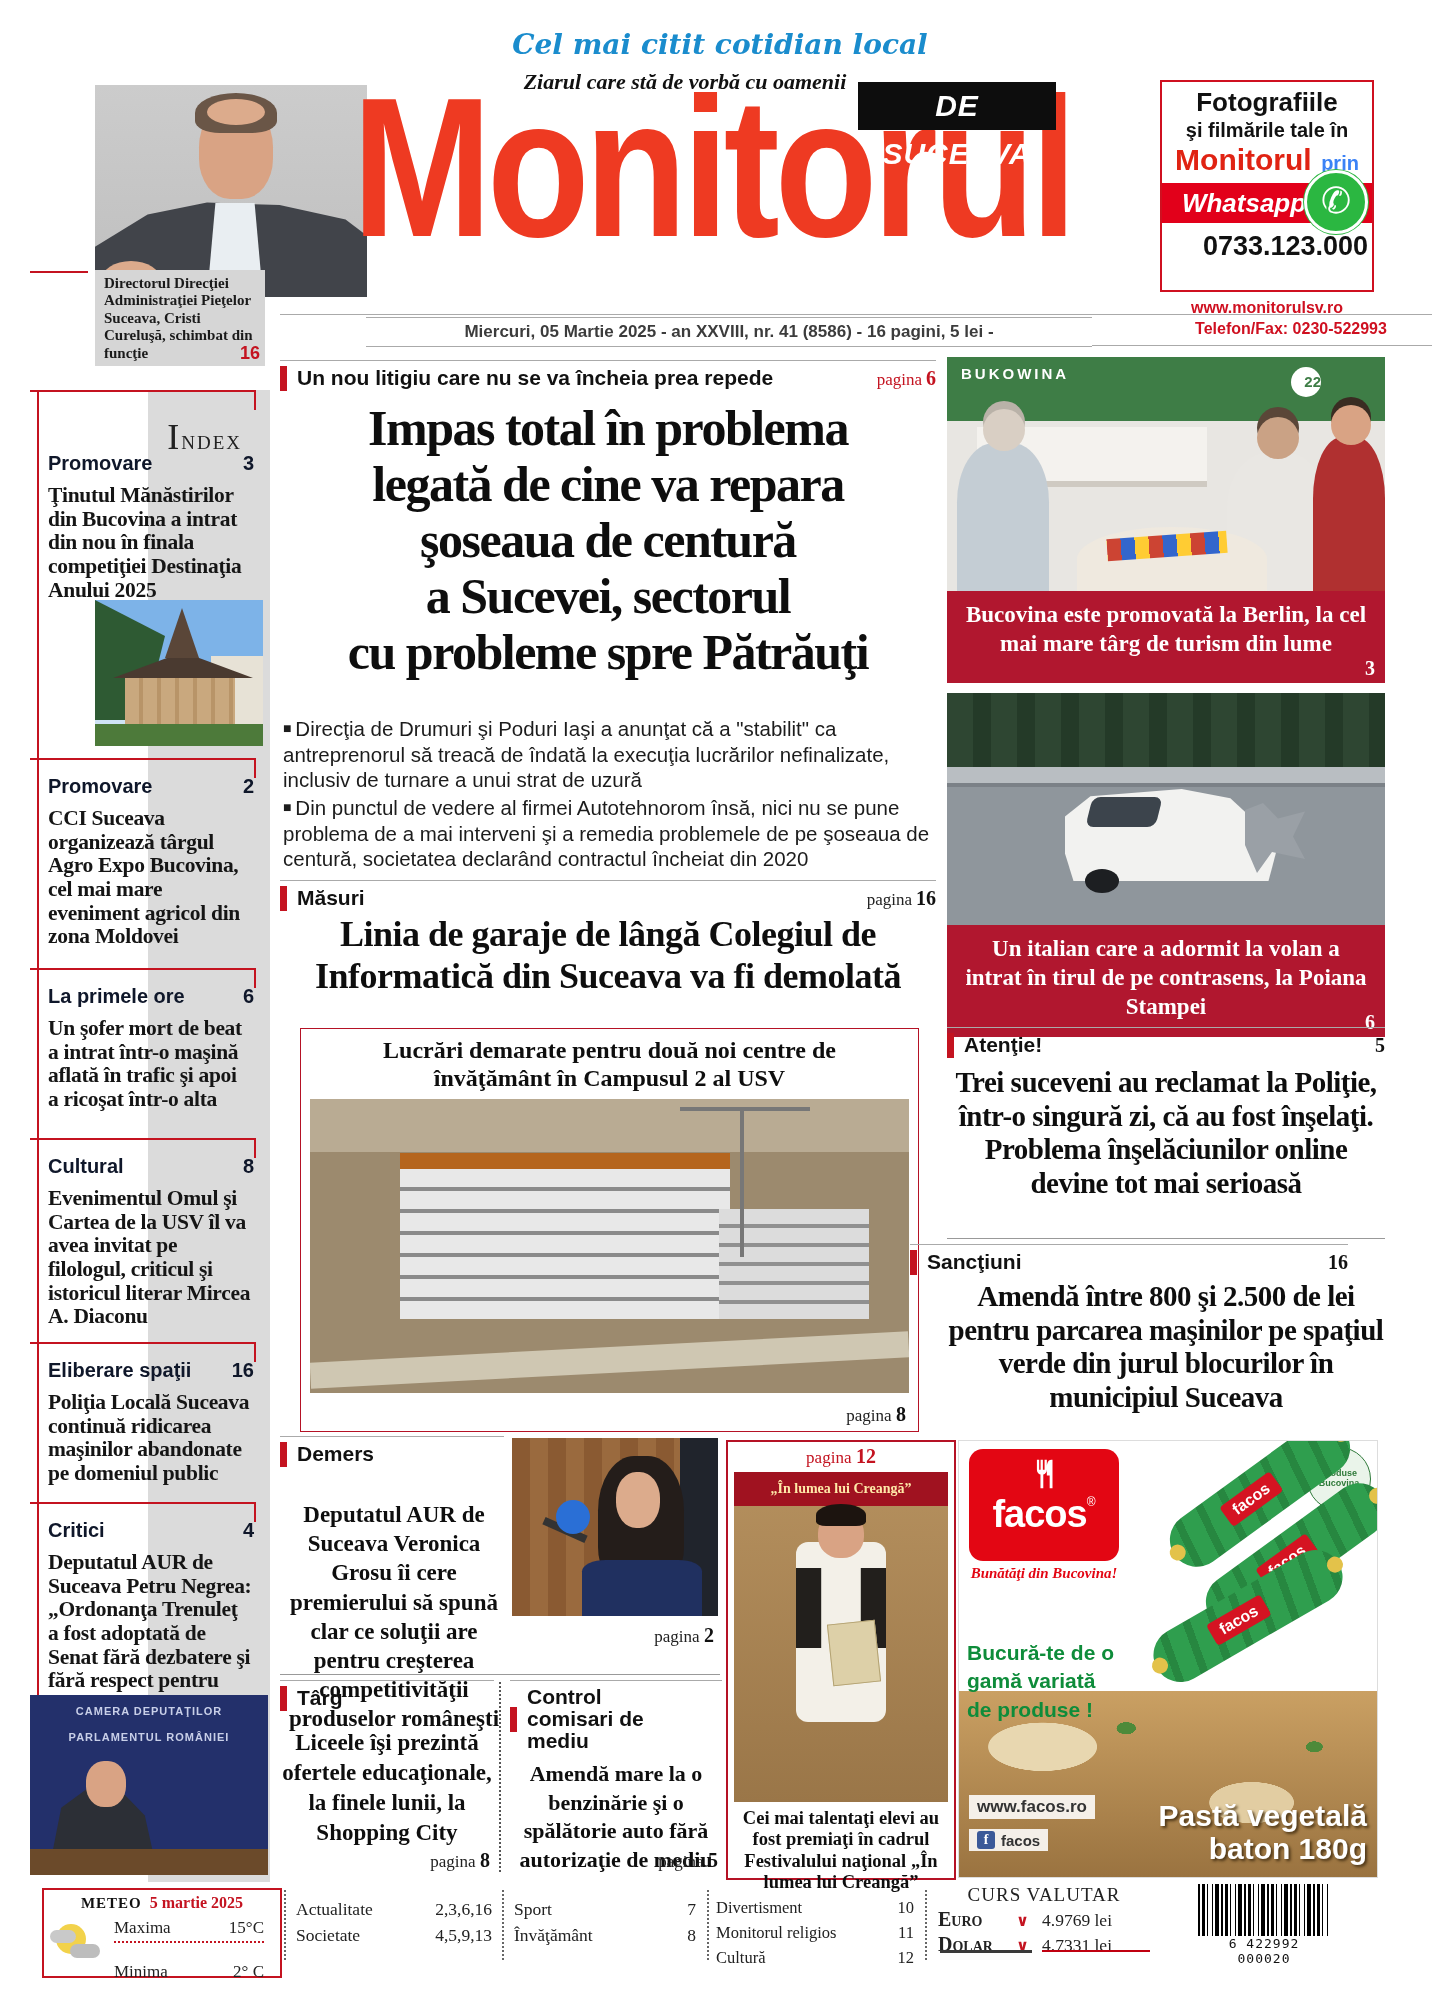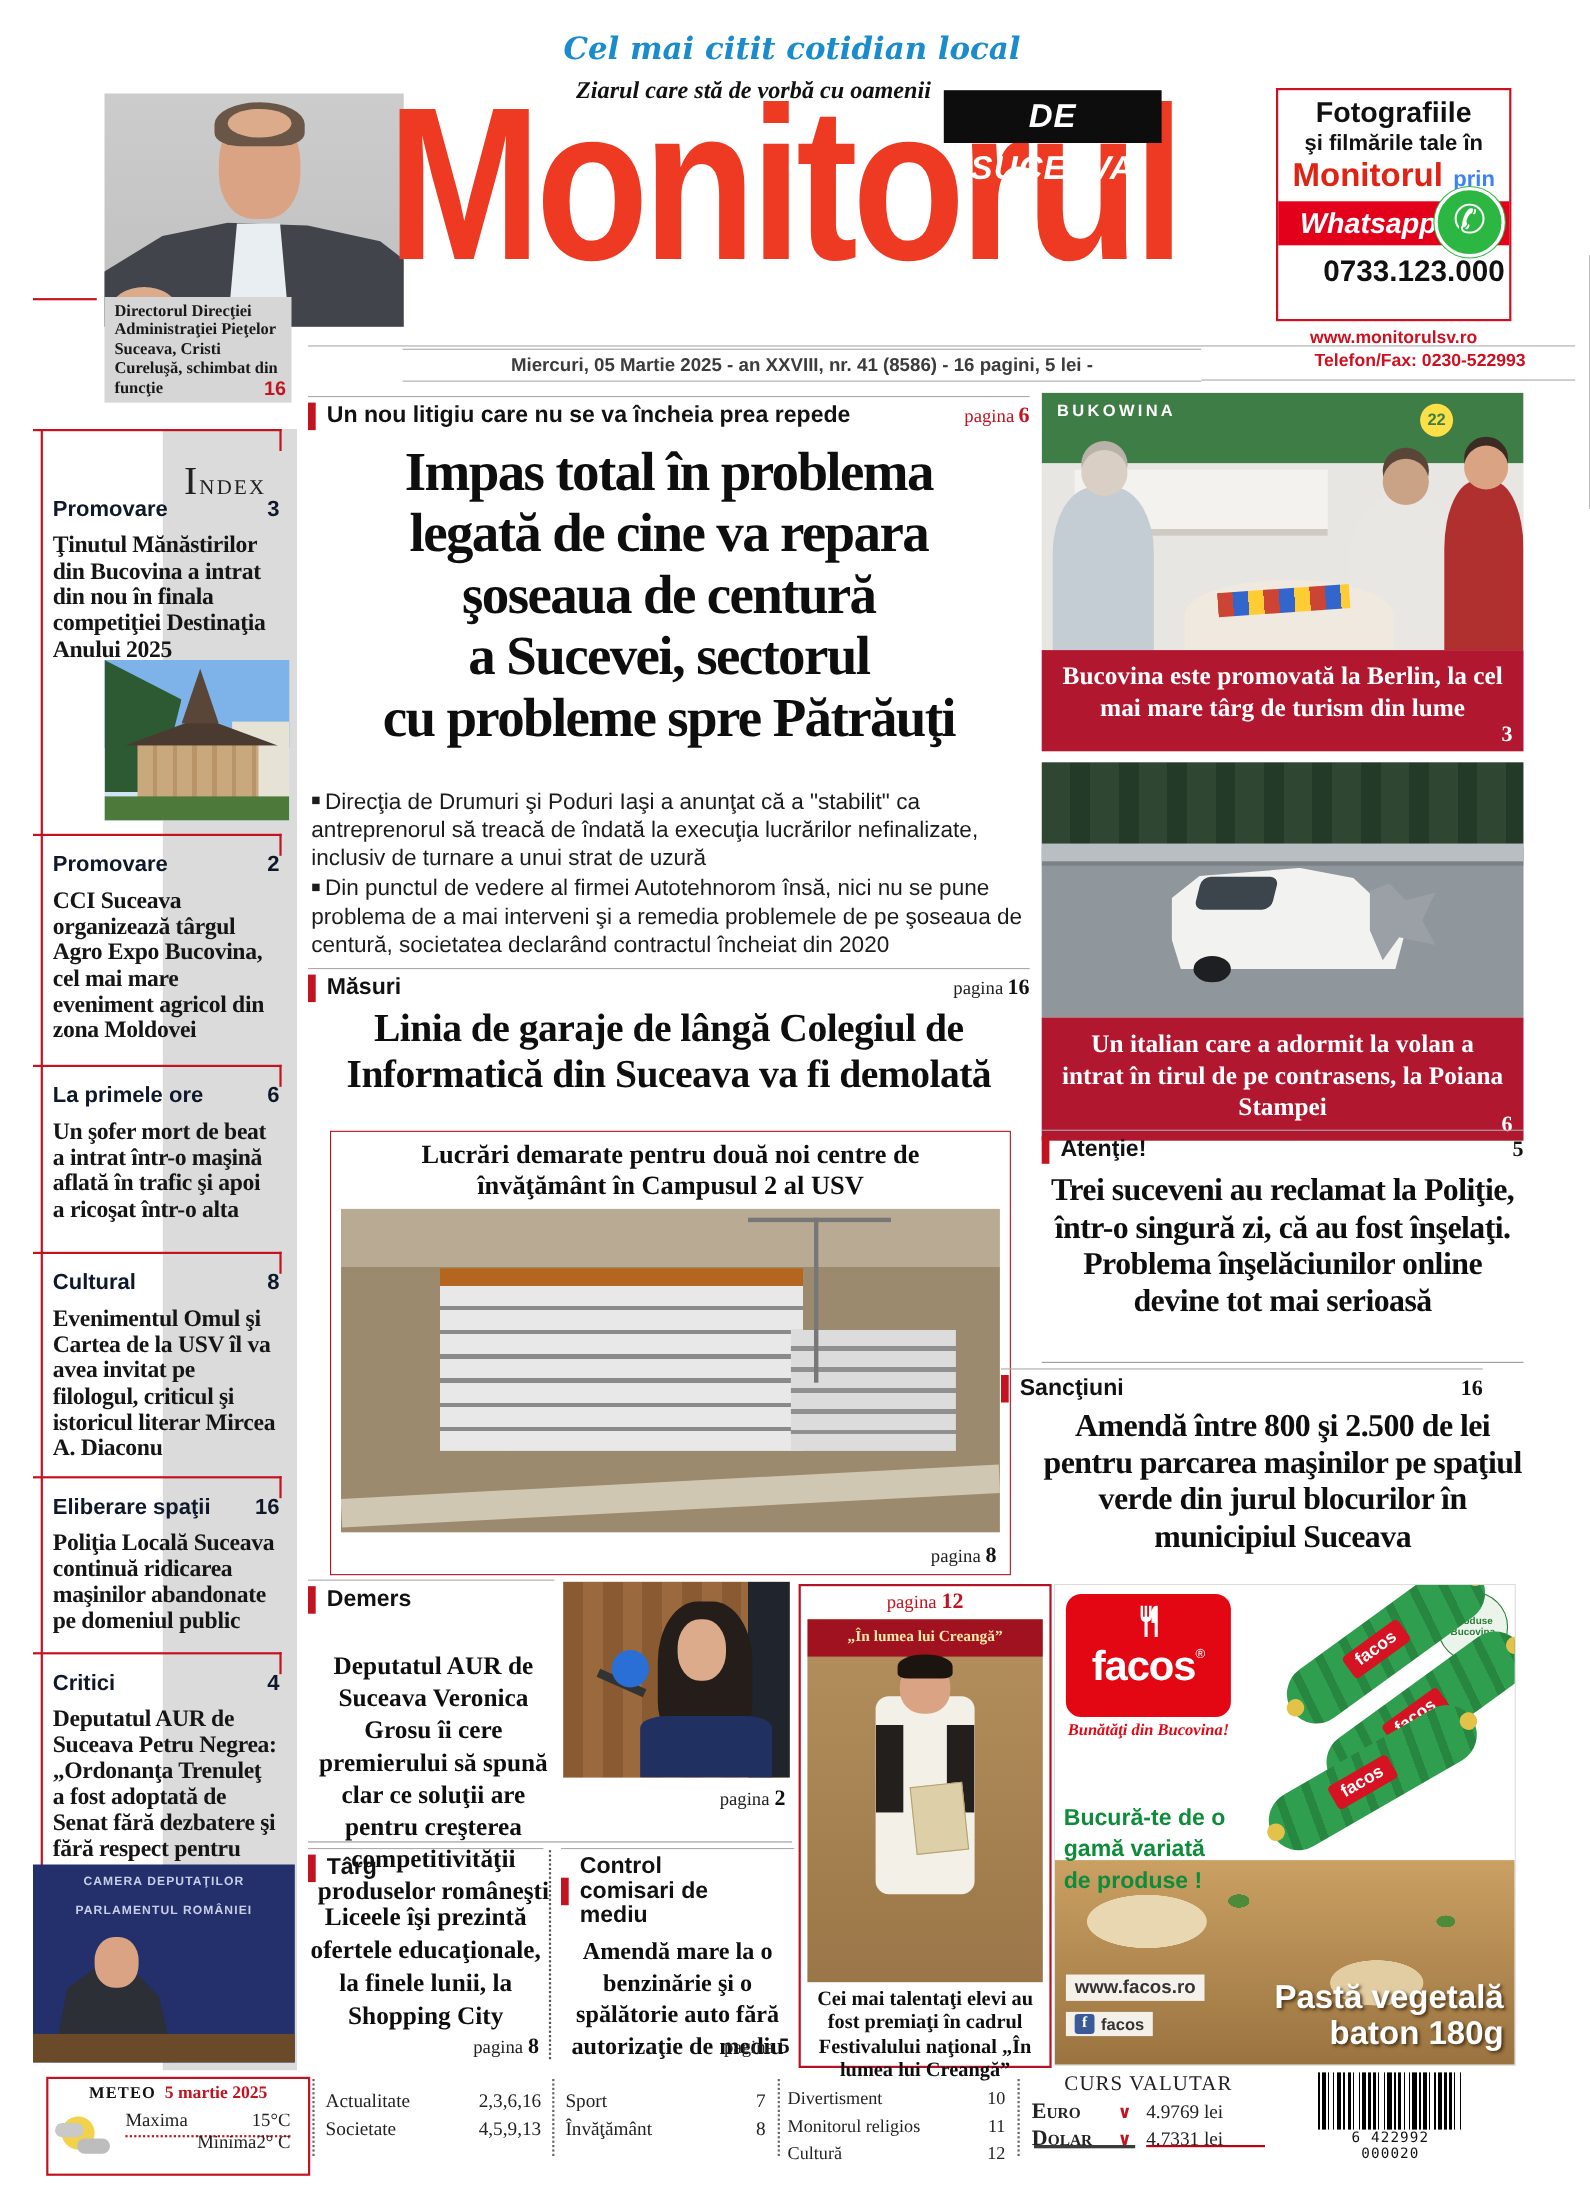--- a/index.html
+++ b/index.html
@@ -146,22 +146,22 @@
   .cr-headk{position:absolute;left:84px;top:40px;width:46px;height:46px;background:#d9a384;border-radius:46%;}
   .cr-hairk{position:absolute;left:82px;top:32px;width:50px;height:22px;background:#1c140f;border-radius:50% 50% 20% 20%;}
   .cr-diploma{position:absolute;left:96px;top:150px;width:46px;height:60px;background:#ddd0a8;transform:rotate(-6deg);border:1px solid #b3a272;}
   .cr-caption{position:absolute;left:0;top:366px;width:100%;box-sizing:border-box;padding:0 9px;text-align:center;
               color:#0e0e0e;font:800 18.5px/1.16 "Liberation Serif",serif;}
 
   
   .berlin{left:947px;top:357px;width:438px;height:234px;background:#e8e6e2;overflow:hidden;}
   .bk-band{position:absolute;left:0;top:0;width:100%;height:64px;background:#3e7d46;}
   .bk-sign{position:absolute;left:14px;top:8px;color:#fff;font:700 15px "Liberation Sans",sans-serif;letter-spacing:3px;}
-  .bk-no{position:absolute;right:64px;top:10px;width:30px;height:30px;background:#fde047;color:#3e7d46;border-radius:50%;
-         font:700 15px/30px "Liberation Sans",sans-serif;text-align:center;}
+  .bk-no{position:absolute;right:64px;top:10px;width:30px;height:30px;background:#ffffff;color:#3e7d46;border-radius:50%;
+         font:700 15px/30px "Liberation Sans",sans-serif;text-align:right;}
   .bk-shelf{position:absolute;left:30px;top:70px;width:230px;height:60px;background:#f4f2ee;
             box-shadow:inset 0 -6px 0 #cfcac2;}
   .bk-table{position:absolute;left:130px;bottom:0;width:190px;height:64px;background:#efe9df;border-radius:50% 50% 0 0;}
   .bk-brochures{position:absolute;left:160px;bottom:34px;width:120px;height:22px;background:
      repeating-linear-gradient(90deg,#c43 0 14px,#36c 14px 28px,#fc3 28px 42px);transform:rotate(-4deg);}
   .bk-p1{position:absolute;left:10px;top:86px;width:92px;height:148px;background:#c4cdd4;border-radius:40% 40% 0 0;}
   .bk-p1::before{content:"";position:absolute;left:26px;top:-34px;width:42px;height:42px;background:#d9cfc4;border-radius:50%;box-shadow:0 -8px 0 #b9b2a8;}
   .bk-p2{position:absolute;left:280px;top:96px;width:100px;height:138px;background:#e9e7e3;border-radius:40% 40% 0 0;}
   .bk-p2::before{content:"";position:absolute;left:30px;top:-36px;width:42px;height:42px;background:#caa285;border-radius:50%;box-shadow:0 -10px 0 #5a4638;}
   .bk-p3{position:absolute;left:366px;top:80px;width:72px;height:154px;background:#b03030;border-radius:40% 40% 0 0;}
@@ -232,21 +232,21 @@
   .meteo{left:42px;top:1888px;width:240px;height:90px;border:2px solid #c41320;box-sizing:border-box;}
   .meteo-top{display:flex;justify-content:center;gap:8px;margin-top:4px;align-items:baseline;}
   .meteo-lbl{font:800 15px "Liberation Serif",serif;color:#111;letter-spacing:1px;}
   .meteo-date{font:800 16px "Liberation Serif",serif;color:#c41320;}
   .sunicon{position:absolute;left:12px;top:34px;width:30px;height:30px;background:#f2d24b;border-radius:50%;}
   .cloud1{position:absolute;left:6px;top:40px;width:26px;height:13px;background:#c9c9c9;border-radius:8px;}
   .cloud2{position:absolute;left:26px;top:54px;width:30px;height:14px;background:#bdbdbd;border-radius:8px;}
   .temp-row{position:absolute;left:70px;width:150px;display:flex;justify-content:space-between;
             font:400 17px "Liberation Serif",serif;color:#222;}
   .tmax{top:28px;border-bottom:2px dotted #c41320;padding-bottom:3px;}
-  .tmin{top:48px;justify-content:flex-end;}
+  .tmin{top:72px;}
   .fdot{border-left:2px dotted #666;width:0;height:70px;top:1890px;}
   .toc-col{top:1896px;font:400 17.5px/1.5 "Liberation Serif",serif;color:#222;}
   .toc-row{display:flex;justify-content:space-between;}
   .colA{left:296px;width:196px;}
   .colB{left:514px;width:182px;}
   .colC{left:716px;width:198px;font-size:16.5px;}
   .curs{left:938px;top:1884px;width:212px;}
   .curs-title{text-align:center;font:400 19px "Liberation Serif",serif;color:#222;letter-spacing:1px;}
   .curs-row{display:flex;align-items:baseline;margin-top:2px;}
   .curs-name{width:78px;font:700 20px "Liberation Serif",serif;font-variant:small-caps;color:#222;}

